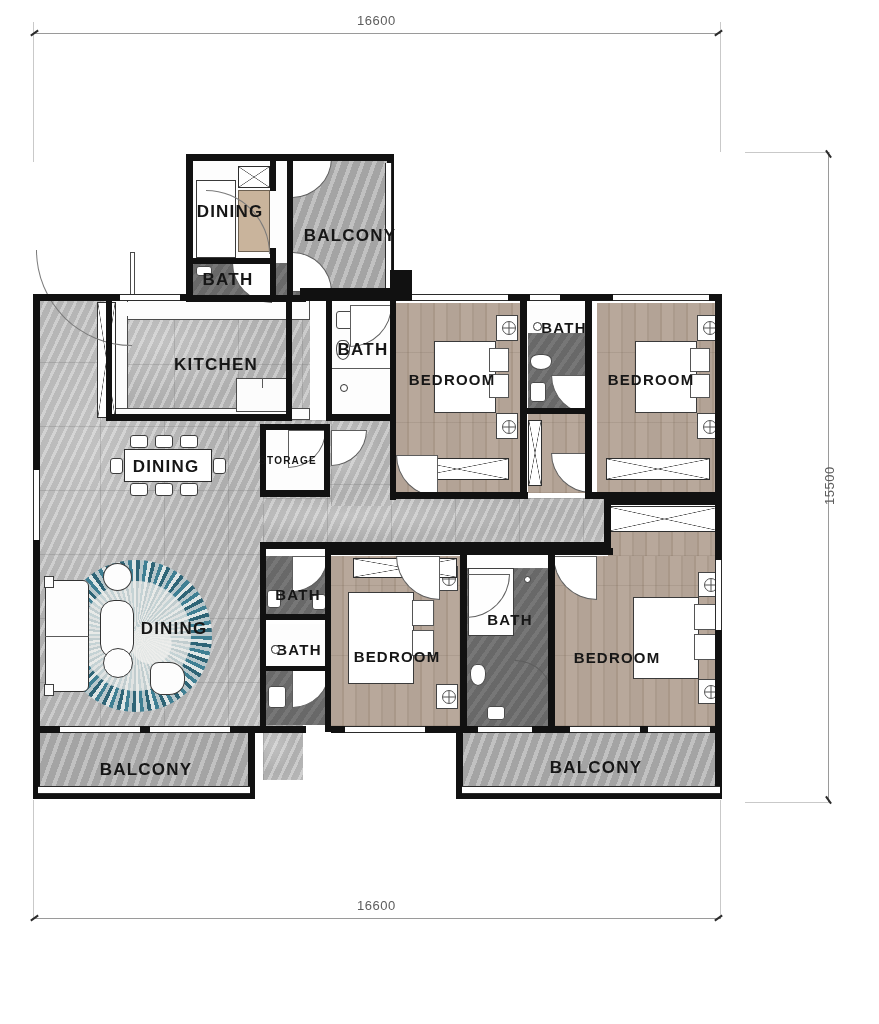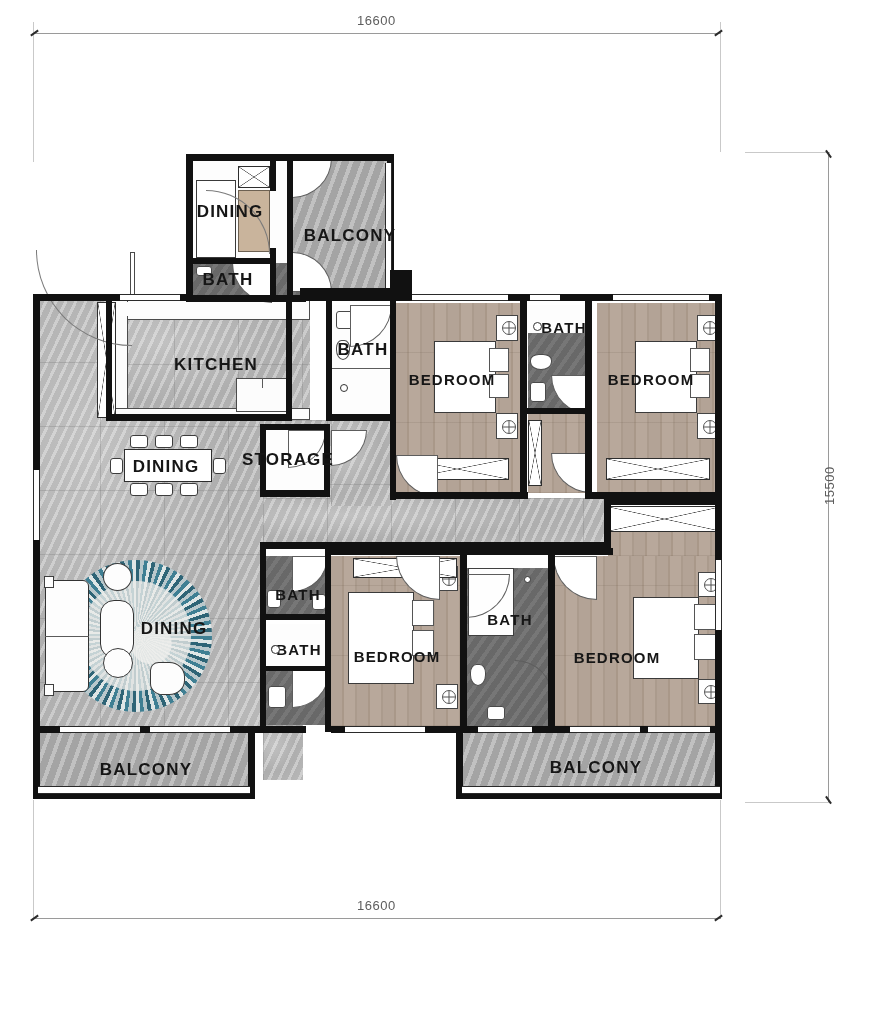--- a/index.html
+++ b/index.html
@@ -411,21 +411,21 @@
   <div class="windowv" style="left:33px; top:470px; width:7px; height:70px;"></div>
   <div class="windowv" style="left:715px; top:560px; width:7px; height:70px;"></div>
 
   <div class="wall" style="left:300px; top:288px; width:94px; height:8px;"></div>
 
   <div class="rlabel" style="left:230px; top:212px; font-size:17px;">DINING</div>
   <div class="rlabel" style="left:228px; top:280px; font-size:17px;">BATH</div>
   <div class="rlabel" style="left:350px; top:236px; font-size:17px;">BALCONY</div>
   <div class="rlabel" style="left:216px; top:365px; font-size:17px;">KITCHEN</div>
   <div class="rlabel" style="left:166px; top:467px; font-size:17px;">DINING</div>
-  <div class="rlabel" style="left:288px; top:460px; font-size:17px;">STORAGE</div>
+  <div class="rlabel" style="left:288px; top:460px; font-size:10px;">STORAGE</div>
   <div class="rlabel" style="left:363px; top:350px; font-size:17px;">BATH</div>
   <div class="rlabel" style="left:452px; top:379px; font-size:15px;">BEDROOM</div>
   <div class="rlabel" style="left:564px; top:327px; font-size:15px;">BATH</div>
   <div class="rlabel" style="left:651px; top:379px; font-size:15px;">BEDROOM</div>
   <div class="rlabel" style="left:174px; top:629px; font-size:17px;">DINING</div>
   <div class="rlabel" style="left:298px; top:594px; font-size:15px;">BATH</div>
   <div class="rlabel" style="left:299px; top:649px; font-size:15px;">BATH</div>
   <div class="rlabel" style="left:397px; top:656px; font-size:15px;">BEDROOM</div>
   <div class="rlabel" style="left:510px; top:619px; font-size:15px;">BATH</div>
   <div class="rlabel" style="left:617px; top:657px; font-size:15px;">BEDROOM</div>

